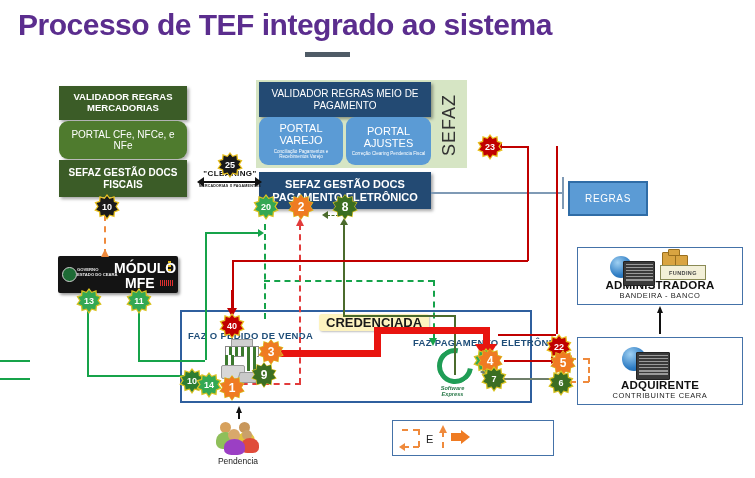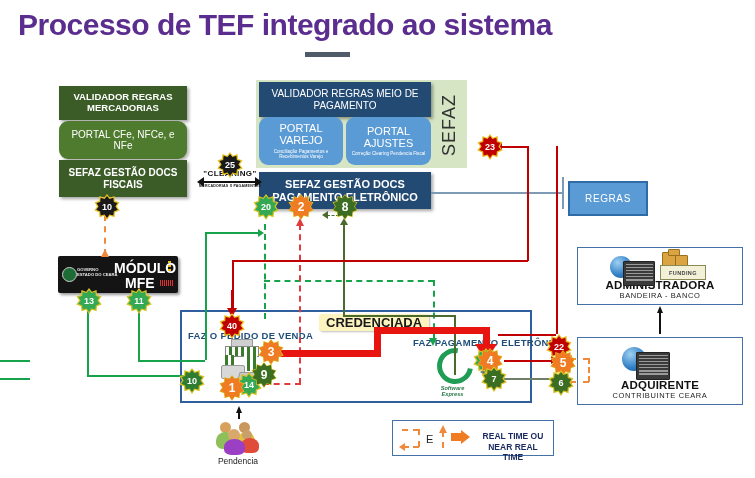--- a/index.html
+++ b/index.html
@@ -278,24 +278,20 @@
 <div class="abs" id="legend" style="left:392px;top:420px;width:162px;height:36px;">
   <div class="abs dash-orh" style="left:9px;top:8px;width:17px;"></div>
   <div class="abs dash-orv" style="left:25px;top:8px;height:18px;"></div>
   <div class="abs dash-orh" style="left:10px;top:25px;width:16px;"></div>
   <div class="abs" style="left:6px;top:22px;width:0;height:0;border-right:6px solid #ef8a3c;border-top:4px solid transparent;border-bottom:4px solid transparent;"></div>
   <div class="abs" style="left:33px;top:12px;font-size:11px;color:#222;">E</div>
   <div class="abs dash-orv" style="left:49px;top:10px;height:17px;"></div>
   <div class="abs arrow-or-u" style="left:46px;top:4px;"></div>
   <div class="abs" style="left:58px;top:12px;width:11px;height:8px;background:#ef7b22;"></div>
   <div class="abs" style="left:68px;top:9px;width:0;height:0;border-left:9px solid #ef7b22;border-top:7px solid transparent;border-bottom:7px solid transparent;"></div>
-  <div class="lg-txt abs" style="left:85px;top:10px;width:70px;">
-    <span>REAL TIME OU</span><br>
-    <span>NEAR REAL TIME</span>
-  </div>
 </div>
 
 <div class="abs dash-orv" style="left:104px;top:215px;height:40px;"></div>
 <div class="abs arrow-or-u" style="left:101px;top:249px;"></div>
 
 <div class="abs v green" style="left:87px;top:293px;height:83px;"></div>
 <div class="abs h green" style="left:87px;top:375px;width:105px;"></div>
 <div class="abs arrow-r" style="left:191px;top:372px;"></div>
 
 <div class="abs h green" style="left:138px;top:360px;width:67px;"></div>
@@ -401,21 +397,21 @@
 <div class="abs badge-wrap" style="left:219px;top:313px;">
   <div class="ring ring-gold"></div>
   <div class="badge bg-red">40</div>
 </div>
 
 <div class="abs badge-wrap" style="left:179px;top:368px;">
   <div class="ring ring-yellow"></div>
   <div class="badge bg-green">10</div>
 </div>
 
-<div class="abs badge-wrap" style="left:196px;top:372px;margin-left:40px;">
+<div class="abs badge-wrap" style="left:196px;top:372px;">
   <div class="ring ring-yellow"></div>
   <div class="badge bg-lgreen">14</div>
 </div>
 
 <div class="abs badge-wrap big" style="left:219px;top:375px;">
   <div class="ring ring-yellow"></div>
   <div class="badge bg-orange">1</div>
 </div>
 
 <div class="abs badge-wrap big" style="left:258px;top:339px;">

